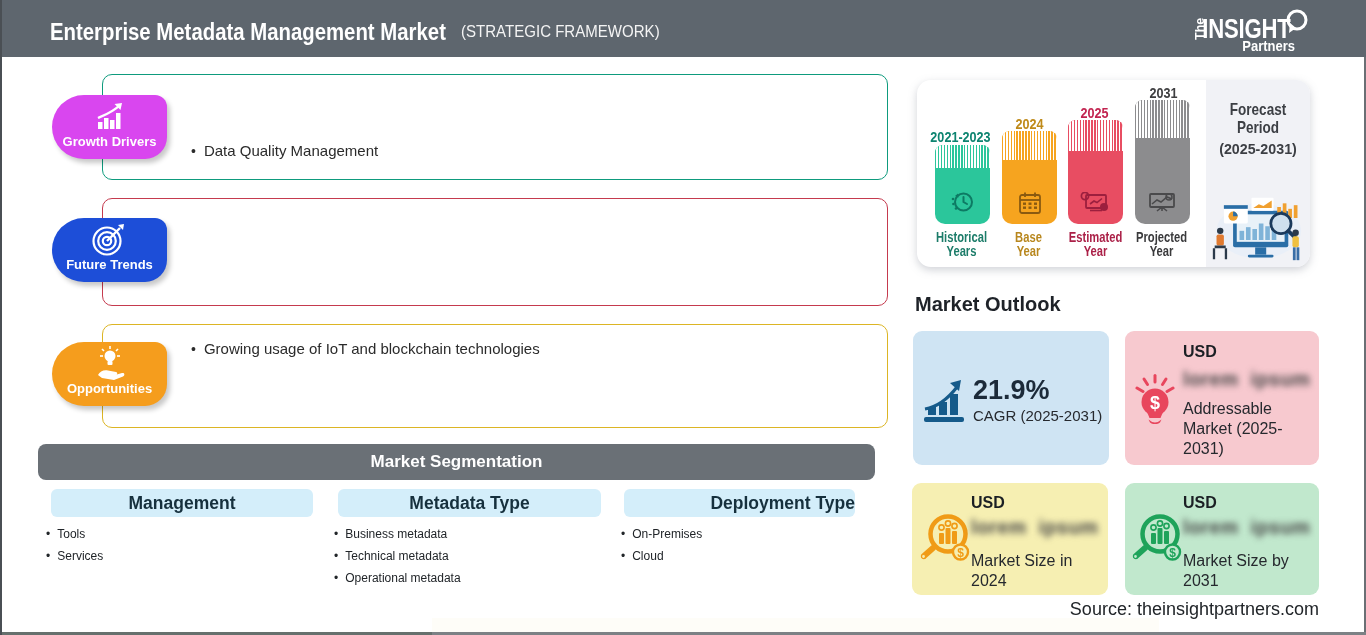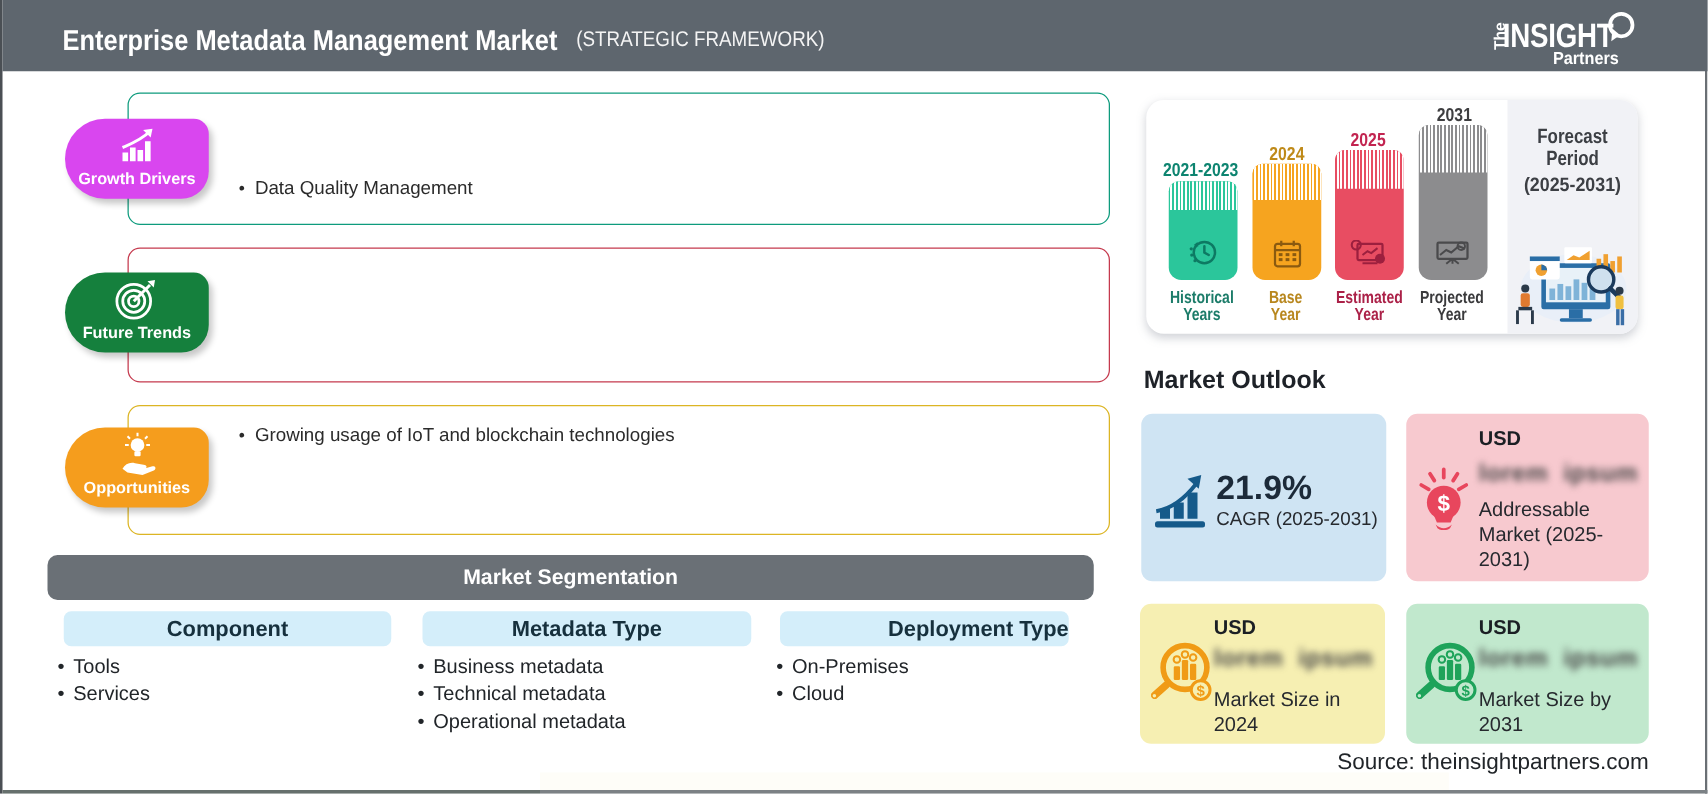--- a/index.html
+++ b/index.html
@@ -26,32 +26,32 @@
   #box3 { top:324px; height:104px; border:1.5px solid #dcb524; }
   .lbul { left:189px; font-size:15px; color:#2b2b2b; }
   .lbul .dot { font-size:14px; margin-right:8px; }
 
   .badge { left:50px; width:115px; height:64px; border-radius:32px 12px 22px 32px;
            box-shadow:3px 4px 5px rgba(0,0,0,.22); text-align:center; color:#fff; }
   .badge .cap { font-size:13px; font-weight:bold; margin-top:-3px; }
   #bdg2 .cap { margin-top:-4px; }
   #bdg3 .cap { margin-top:-5px; }
   #bdg1 { top:95px;  background:#d946ef; }
-  #bdg2 { top:218px; background:#15803d; }
+  #bdg2 { top:218px; background:#1d4ed8; }
   #bdg3 { top:342px; background:#f59d1d; }
 
   
   #segbar { left:36px; top:444px; width:837px; height:36px; background:#6a7076; border-radius:8px;
             color:#fff; font-size:17px; font-weight:bold; text-align:center; line-height:36px; }
   .colhd { top:489px; height:28px; background:#d4eefa; border-radius:6px; color:#16303d;
            font-size:17.5px; font-weight:bold; text-align:center; line-height:28px; }
   #ch1 { left:49px;  width:262px; }
   #ch2 { left:336px; width:263px; }
   #ch3 { left:622px; width:231px;text-align:right; }
-  .seglist { font-size:16px; color:#212529; line-height:22px; }
+  .seglist { font-size:12px; color:#212529; line-height:22px; }
   .seglist div { margin-bottom:0px; }
   .seglist .dot { margin-right:7px; }
 
   
   #chartcard { left:915px; top:80px; width:393px; height:187px; background:#fff; border-radius:14px;
                box-shadow:0 3px 8px rgba(120,125,140,.35); }
   #forecast { left:1204px; top:80px; width:104px; height:187px; background:#f1f2f6; border-radius:0 14px 14px 0;
               text-align:center; }
   #forecast .t { font-size:16.5px; font-weight:bold; color:#3c3f44; line-height:18px; margin-top:20px; transform:scaleX(.82); transform-origin:center top; }
   #forecast .t2 { font-size:15.5px; font-weight:bold; color:#3c3f44; margin-top:4px; transform:scaleX(.92); transform-origin:center top; }
@@ -161,21 +161,21 @@
           <line x1="10" y1="10" x2="13" y2="10"></line>
           <line x1="27" y1="10" x2="30" y2="10"></line>
         </g>
         <path d="M8 29 C10 25, 14 23.5, 18 24.5 L26 26 C28 26.6, 27.6 29, 25 29 L32 27 C34.4 26.4, 35.4 29, 33 30.4 L24 34 L12 32 Z"></path>
       </g>
     </svg>
     <div class="cap">Opportunities</div>
   </div>
 
   <div id="segbar" class="abs">Market Segmentation</div>
-  <div id="ch1" class="abs colhd">Component</div>
+  <div id="ch1" class="abs colhd">Management</div>
   <div id="ch2" class="abs colhd">Metadata Type</div>
   <div id="ch3" class="abs colhd">Deployment Type</div>
   <div class="abs seglist" style="left:44px; top:523px;">
     <div><span class="dot">•</span>Tools</div>
     <div><span class="dot">•</span>Services</div>
   </div>
   <div class="abs seglist" style="left:332px; top:523px;">
     <div><span class="dot">•</span>Business metadata</div>
     <div><span class="dot">•</span>Technical metadata</div>
     <div><span class="dot">•</span>Operational metadata</div>

